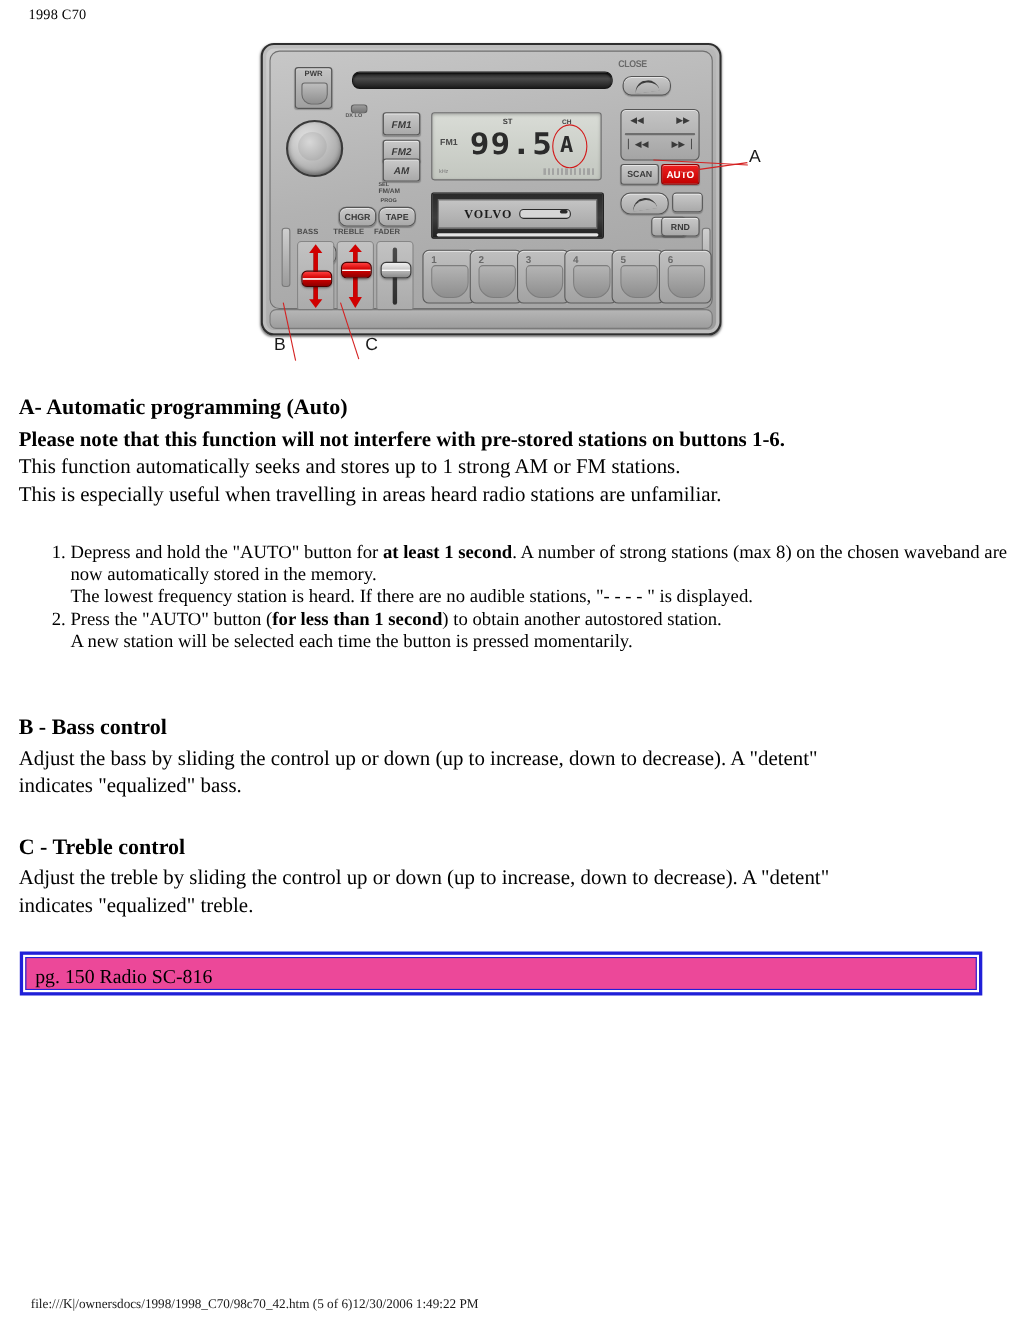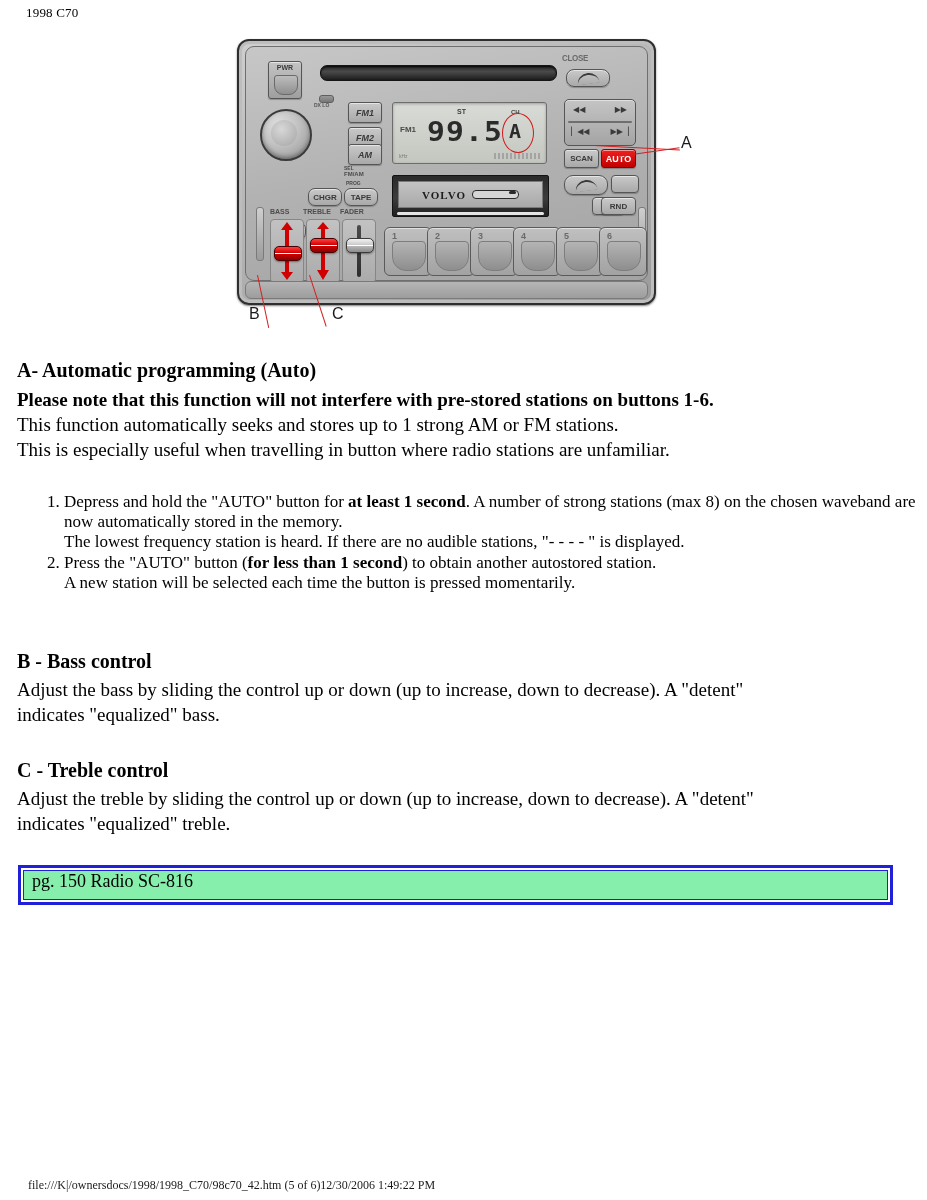--- a/index.html
+++ b/index.html
@@ -456,23 +456,23 @@
     width: 875px;
     height: 40px;
     border: 3px solid #2020d8;
     background: #ffffff;
     box-sizing: border-box;
     padding: 2px;
   }
   #footer-bar-inner {
     width:100%; height:100%;
     border: 1px solid #2020d8;
-    background:#86efac;
+    background:#ec4899;
     box-sizing:border-box;
-    display:flex; align-items:flex-start;
+    display:flex; align-items:flex-end;
     padding-left: 8px;
   }
   #footer-bar-text { font-size:18px; color:#000; }
 
   #file-path {
     position:absolute;
     left:28px;
     top:1178px;
     font-size:12px;
     color:#1a1a1a;
@@ -651,21 +651,21 @@
     <div class="callout-line" style="left:26px; top:242px; width:54px; transform:rotate(78deg);"></div>
     <div class="callout-label" style="left:17px; top:272px;">B</div>
 
     <div class="callout-line" style="left:78px; top:242px; width:54px; transform:rotate(72deg);"></div>
     <div class="callout-label" style="left:100px; top:272px;">C</div>
   </div>
 
   <div class="section-title" style="top:359px;">A- Automatic programming (Auto)</div>
   <div class="body-line bold" style="top:389px;">Please note that this function will not interfere with pre-stored stations on buttons 1-6.</div>
   <div class="body-line" style="top:414px;">This function automatically seeks and stores up to 1 strong AM or FM stations.</div>
-  <div class="body-line" style="top:439px;">This is especially useful when travelling in button where radio stations are unfamiliar.</div>
+  <div class="body-line" style="top:439px;">This is especially useful when travelling in areas heard radio stations are unfamiliar.</div>
 
   <ol class="steps">
     <li>
       <span>Depress and hold the "AUTO" button for </span><b>at least 1 second</b><span>. A number of strong stations (max 8) on the chosen waveband are now automatically stored in the memory.</span>
       <span class="sub">The lowest frequency station is heard. If there are no audible stations, "- - - - " is displayed.</span>
     </li>
     <li>
       <span>Press the "AUTO" button (</span><b>for less than 1 second</b><span>) to obtain another autostored station.</span>
       <span class="sub">A new station will be selected each time the button is pressed momentarily.</span>
     </li>

